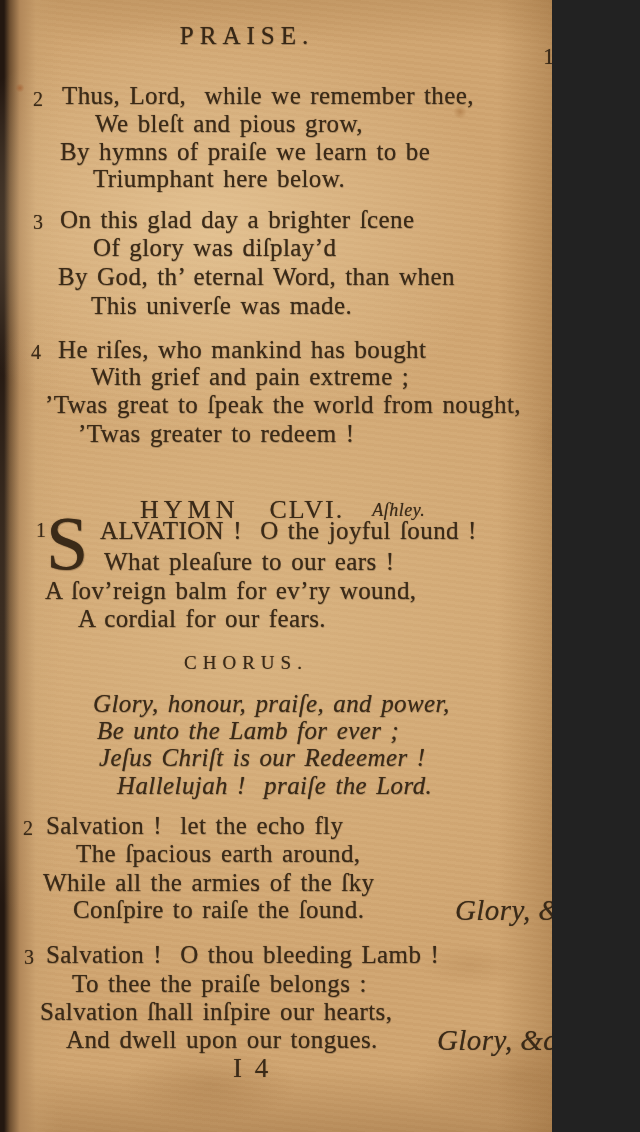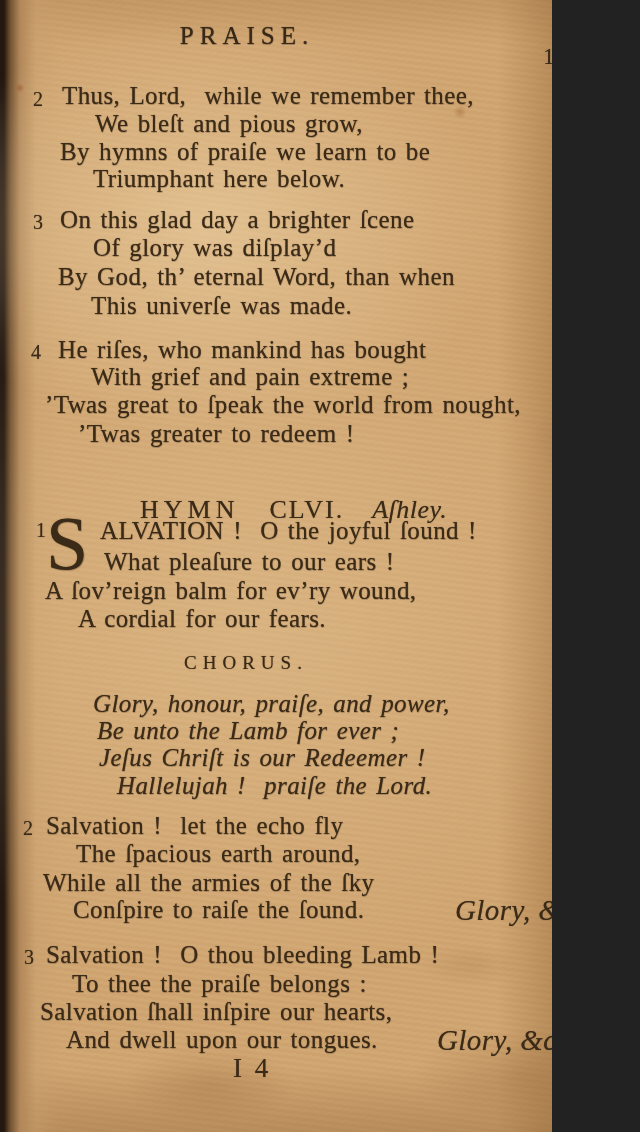--- a/index.html
+++ b/index.html
@@ -48,21 +48,21 @@
   .page-number{
     position:absolute;left:543px;top:44px;font-size:23px;color:#3a2a18;
     letter-spacing:1px;text-shadow:0 0 1px rgba(61,42,22,.6);
   }
   .hymn-heading{
     position:absolute;left:140px;top:471px;display:flex;align-items:center;
     color:#3a2a18;text-shadow:0 0 1px rgba(61,42,22,.65);margin-top:24px;
   }
   .hymn-heading .word{font-size:26px;letter-spacing:5px;}
   .hymn-heading .numeral{font-size:26px;letter-spacing:2px;margin-left:30px;}
-  .hymn-heading .author{font-size:26px;margin-left:28px;letter-spacing:.5px;}
+  .hymn-heading .author{font-size:18px;margin-left:28px;letter-spacing:.5px;}
   .chorus-heading{
     position:absolute;left:246px;top:652px;transform:translateX(-50%);
     font-size:19px;letter-spacing:6px;color:#3a2a18;white-space:pre;
     text-shadow:0 0 1px rgba(61,42,22,.65);
   }
   .drop-cap{
     position:absolute;left:46px;top:511px;
     font-size:76px;line-height:.85;color:#3a2a18;
     text-shadow:0 0 1.2px rgba(61,42,22,.7), 1px 1px 0 rgba(61,42,22,.2);
   }

